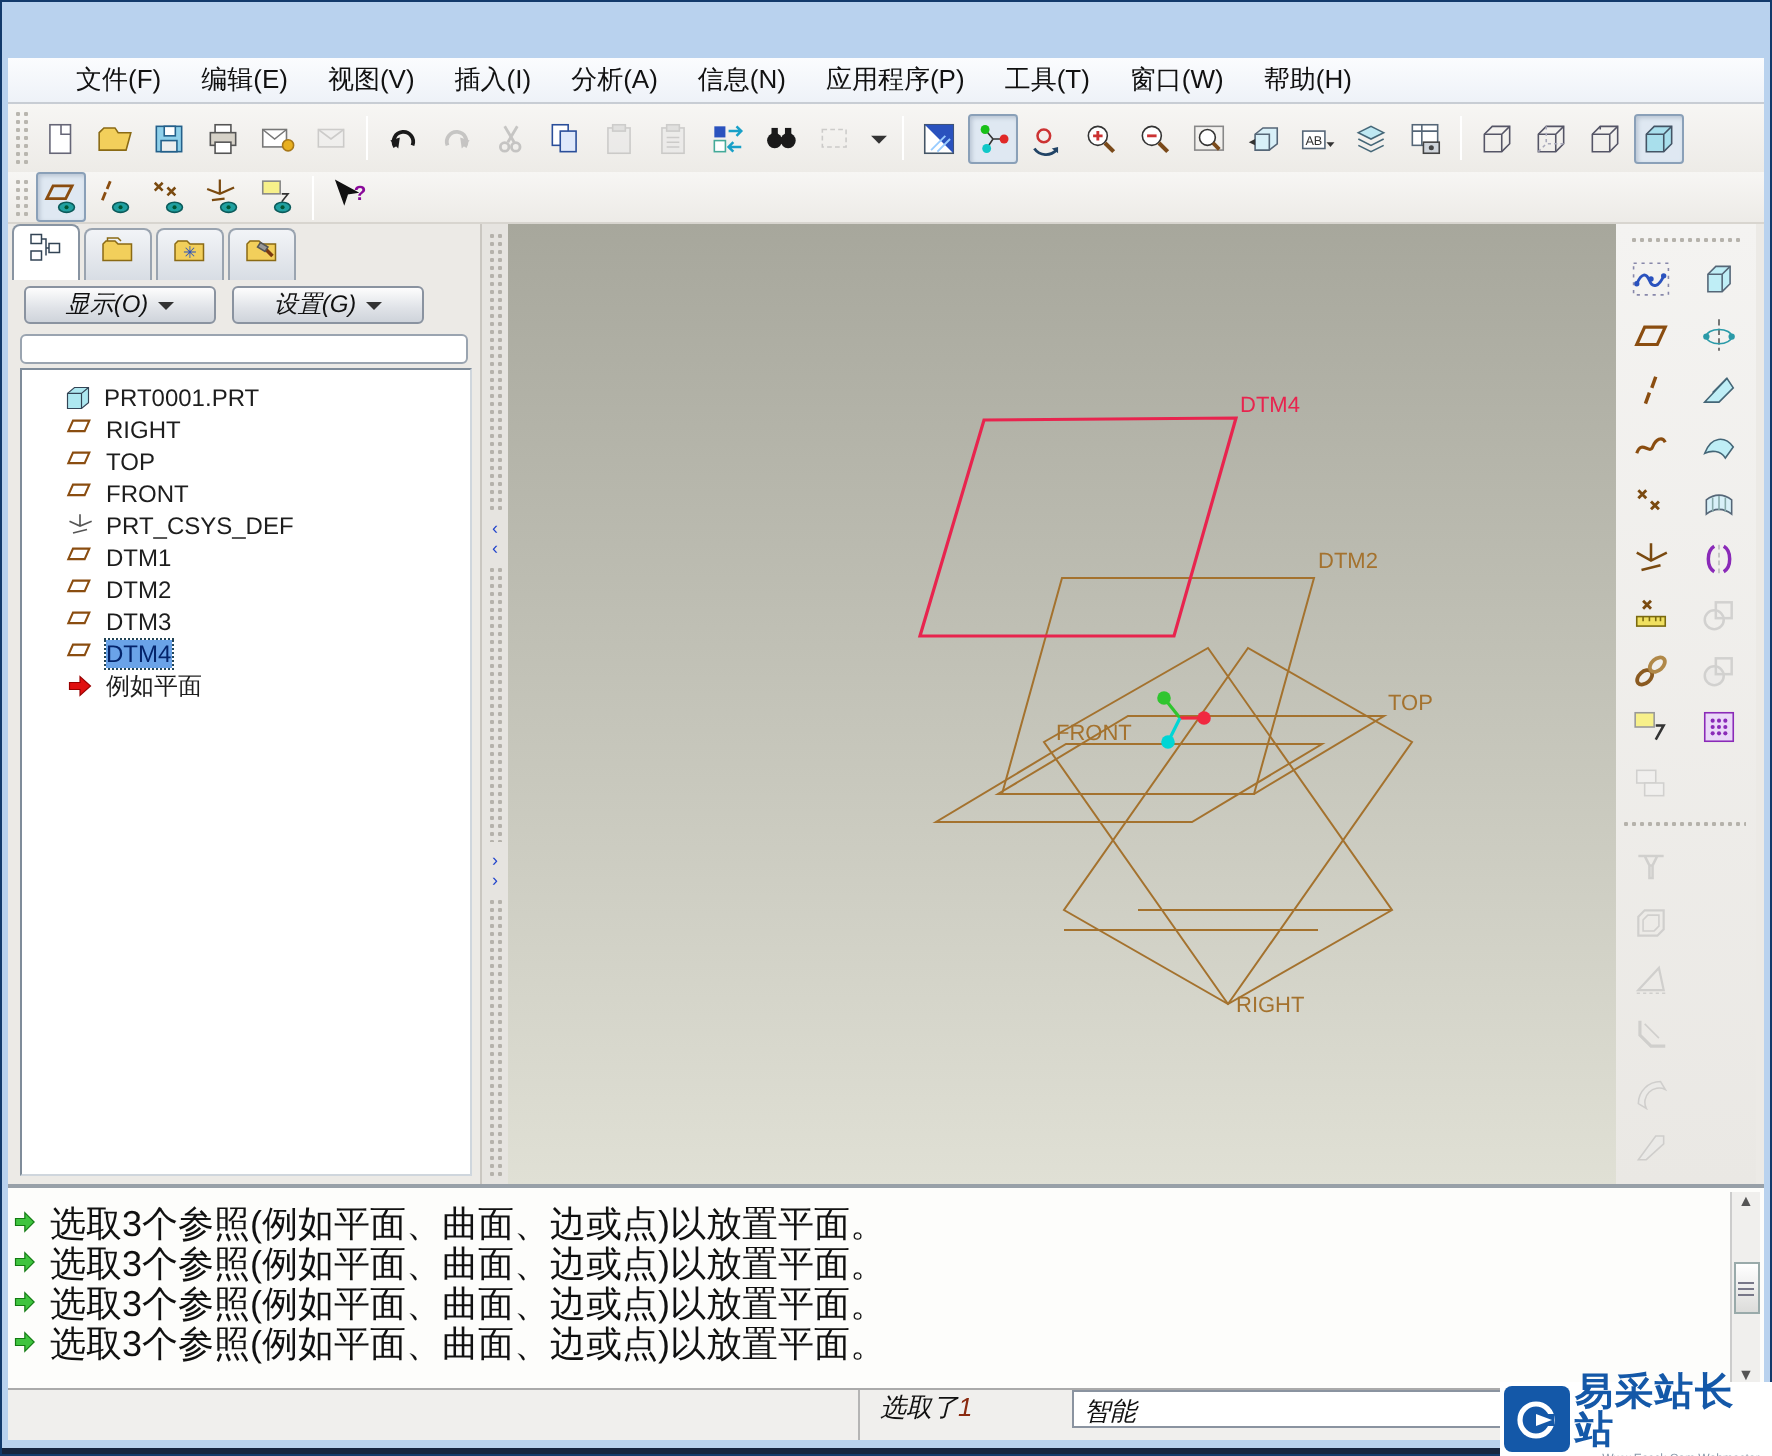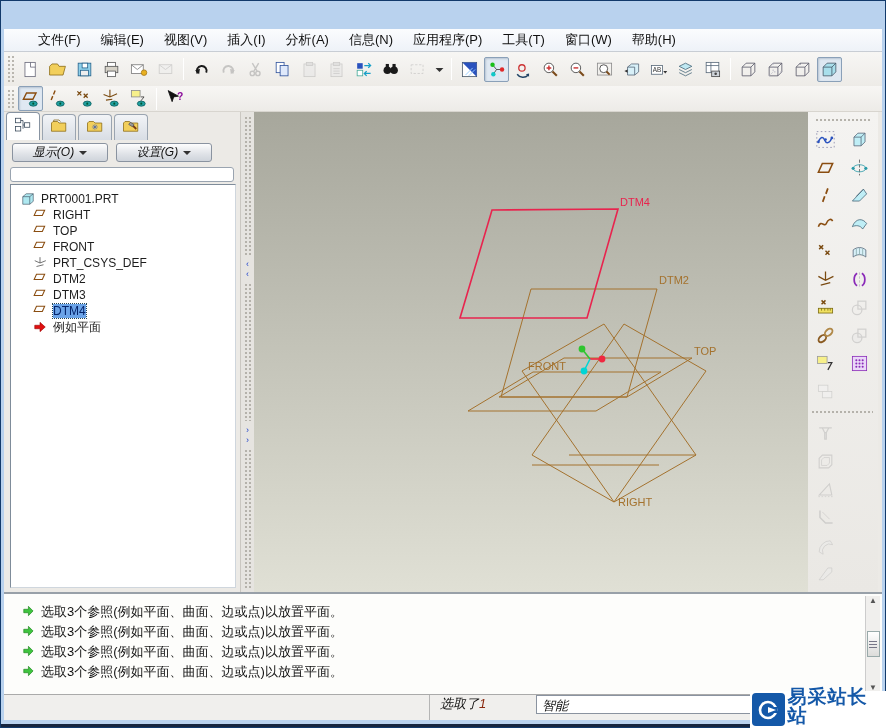--- a/index.html
+++ b/index.html
@@ -42,35 +42,35 @@
   #navbtns{display:flex;gap:8px;padding:3px 6px 2px 8px;font-style:italic;}
   .navbtn{flex:0 0 auto;width:96px;height:19px;border:1px solid #8a93a0;border-radius:3px;font-size:12px;color:#111;
     background:linear-gradient(#fdfdfd,#dfe2e7 60%,#cfd4db);display:flex;align-items:center;justify-content:center;gap:5px;}
   .navbtn .car{width:0;height:0;border:4px solid transparent;border-top-color:#333;margin-top:4px;}
   #navfilter{margin:3px 6px 0 6px;height:15px;background:#fff;border:1px solid #9aa4b0;border-radius:3px;}
   #tree{position:absolute;left:6px;top:72px;right:4px;bottom:4px;background:#fff;border:1px solid #7f8c9a;
     border-right-color:#cfd6dd;border-bottom-color:#cfd6dd;overflow:hidden;padding-top:6px;}
   .trow{display:flex;align-items:center;height:16px;font-family:"DejaVu Sans Mono",monospace;font-size:12px;color:#1d1d1d;white-space:pre;}
   .trow .ticon{width:16px;height:14px;margin-right:4px;flex:0 0 auto;}
   .trow.child{padding-left:22px;}
-  .trow.root{padding-left:10px;}
+  .trow.root{padding-left:21px;}
   .tlabel.sel{background:#6aa3e8;color:#04246b;outline:1px dotted #245;}
   
   #sash{position:absolute;left:236px;top:0;width:14px;height:480px;background:#e6e4e0;border-left:1px solid #cac7c1;
     display:flex;flex-direction:column;align-items:center;color:#2244cc;font-size:9px;}
   #sash .hatch{width:7px;flex:1;background-image:radial-gradient(circle,#b5b2ab 1px,transparent 1.2px);background-size:4px 4px;margin:4px 0;}
   
   #viewport{position:absolute;left:250px;top:0;width:554px;height:480px;}
   
   #rtb{position:absolute;left:804px;top:0;width:70px;height:480px;background:linear-gradient(#f4f3f1,#eae8e4);padding-top:6px;}
   #rtb .cols{display:grid;grid-template-columns:34px 34px;justify-items:center;row-gap:3px;}
   #rtb .rsep{grid-column:1/3;width:90%;height:5px;background-image:radial-gradient(circle,#b5b2ab 1px,transparent 1.2px);background-size:4px 4px;margin:3px 0;}
   
   #msg{position:absolute;left:4px;top:592px;width:878px;height:102px;background:#fdfdfb;border-top:2px solid #98a0a8;}
-  .msgline{display:flex;align-items:center;gap:5px;height:20px;padding-left:18px;font-size:13px;color:#111;}
+  .msgline{display:flex;align-items:center;gap:5px;height:20px;padding-left:2px;font-size:18px;color:#111;}
   #msgsb{position:absolute;right:2px;top:2px;width:15px;height:96px;background:#f0efed;border-left:1px solid #ccc;
     display:flex;flex-direction:column;align-items:center;justify-content:space-between;font-size:8px;color:#555;}
   #msgsb .thumb{width:13px;height:26px;border:1px solid #9aa;background:linear-gradient(#fff,#dcdcda);display:flex;flex-direction:column;justify-content:center;gap:2px;align-items:center;}
   #msgsb .thumb i{display:block;width:8px;height:1px;background:#778;}
   
   #status{position:absolute;left:4px;top:694px;width:878px;height:26px;background:#f0efed;border-top:1px solid #aaa;display:flex;font-style:italic;}
   #stleft{width:426px;height:100%;border-right:1px solid #b5b5b5;}
   #stsel{font-size:13px;color:#111;padding:0 10px;width:92px;}
   #stsel b{color:#8a2a10;font-weight:normal;}
   #stfilter{width:240px;height:19px;background:#fff;border:1px solid #8a93a0;font-size:13px;color:#111;padding:1px 5px;margin-left:14px;}
@@ -478,20 +478,23 @@
               </svg></span><span class="tlabel">RIGHT</span></div>
           <div class="trow child"><span class="ticon"><svg width="14" height="14" viewBox="0 0 24 24">
                 <path d="M2 13l4-9h14l-4 9z" fill="none" stroke="#8a4d10" stroke-width="1.8"></path>
               </svg></span><span class="tlabel">TOP</span></div>
           <div class="trow child"><span class="ticon"><svg width="14" height="14" viewBox="0 0 24 24">
                 <path d="M2 13l4-9h14l-4 9z" fill="none" stroke="#8a4d10" stroke-width="1.8"></path>
               </svg></span><span class="tlabel">FRONT</span></div>
           <div class="trow child"><span class="ticon"><svg width="14" height="14" viewBox="0 0 24 24">
                 <path d="M12 2v10M3 8l9 4 10-4M18 15L6 18" stroke="#555" stroke-width="1.4" fill="none"></path>
               </svg></span><span class="tlabel">PRT_CSYS_DEF</span></div>
+          <div class="trow child"><span class="ticon"><svg width="14" height="14" viewBox="0 0 24 24">
+                <path d="M2 13l4-9h14l-4 9z" fill="none" stroke="#8a4d10" stroke-width="1.8"></path>
+              </svg></span><span class="tlabel">DTM1</span></div>
           <div class="trow child"><span class="ticon"><svg width="14" height="14" viewBox="0 0 24 24">
                 <path d="M2 13l4-9h14l-4 9z" fill="none" stroke="#8a4d10" stroke-width="1.8"></path>
               </svg></span><span class="tlabel">DTM2</span></div>
           <div class="trow child"><span class="ticon"><svg width="14" height="14" viewBox="0 0 24 24">
                 <path d="M2 13l4-9h14l-4 9z" fill="none" stroke="#8a4d10" stroke-width="1.8"></path>
               </svg></span><span class="tlabel">DTM3</span></div>
           <div class="trow child"><span class="ticon"><svg width="14" height="14" viewBox="0 0 24 24">
                 <path d="M2 13l4-9h14l-4 9z" fill="none" stroke="#8a4d10" stroke-width="1.8"></path>
               </svg></span><span class="tlabel sel">DTM4</span></div>
           <div class="trow child"><span class="ticon"><svg width="14" height="14" viewBox="0 0 24 24">

